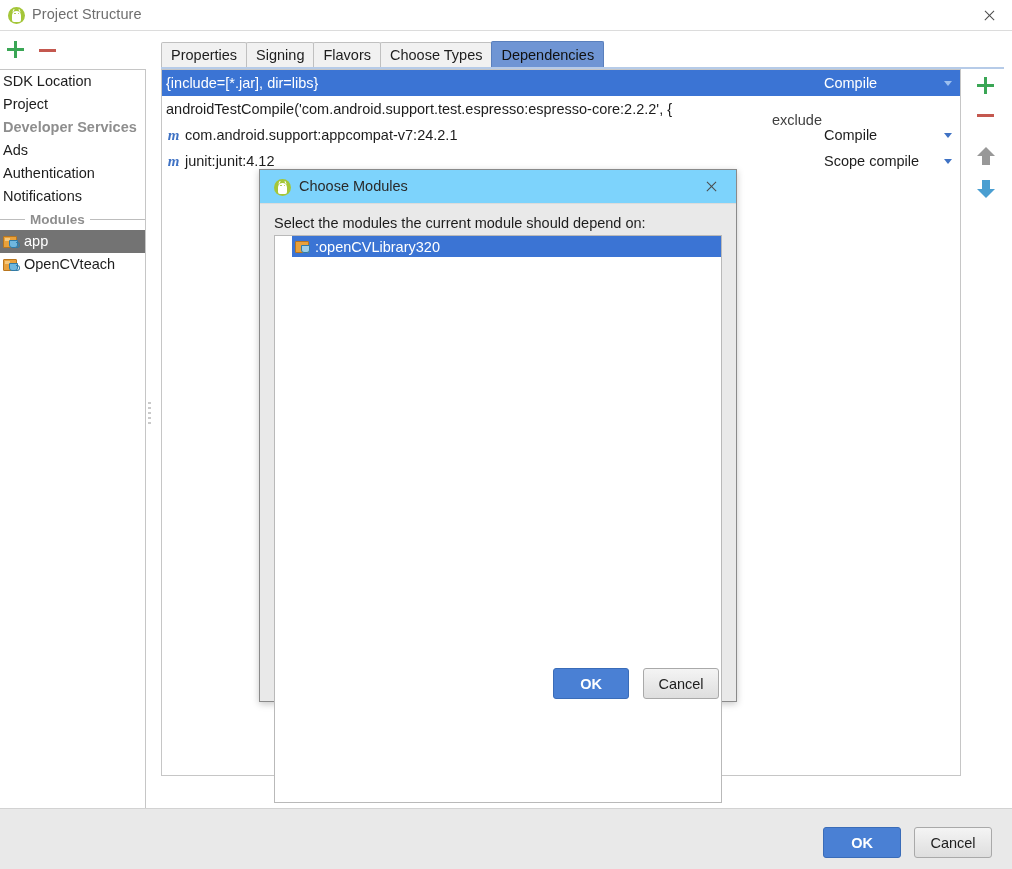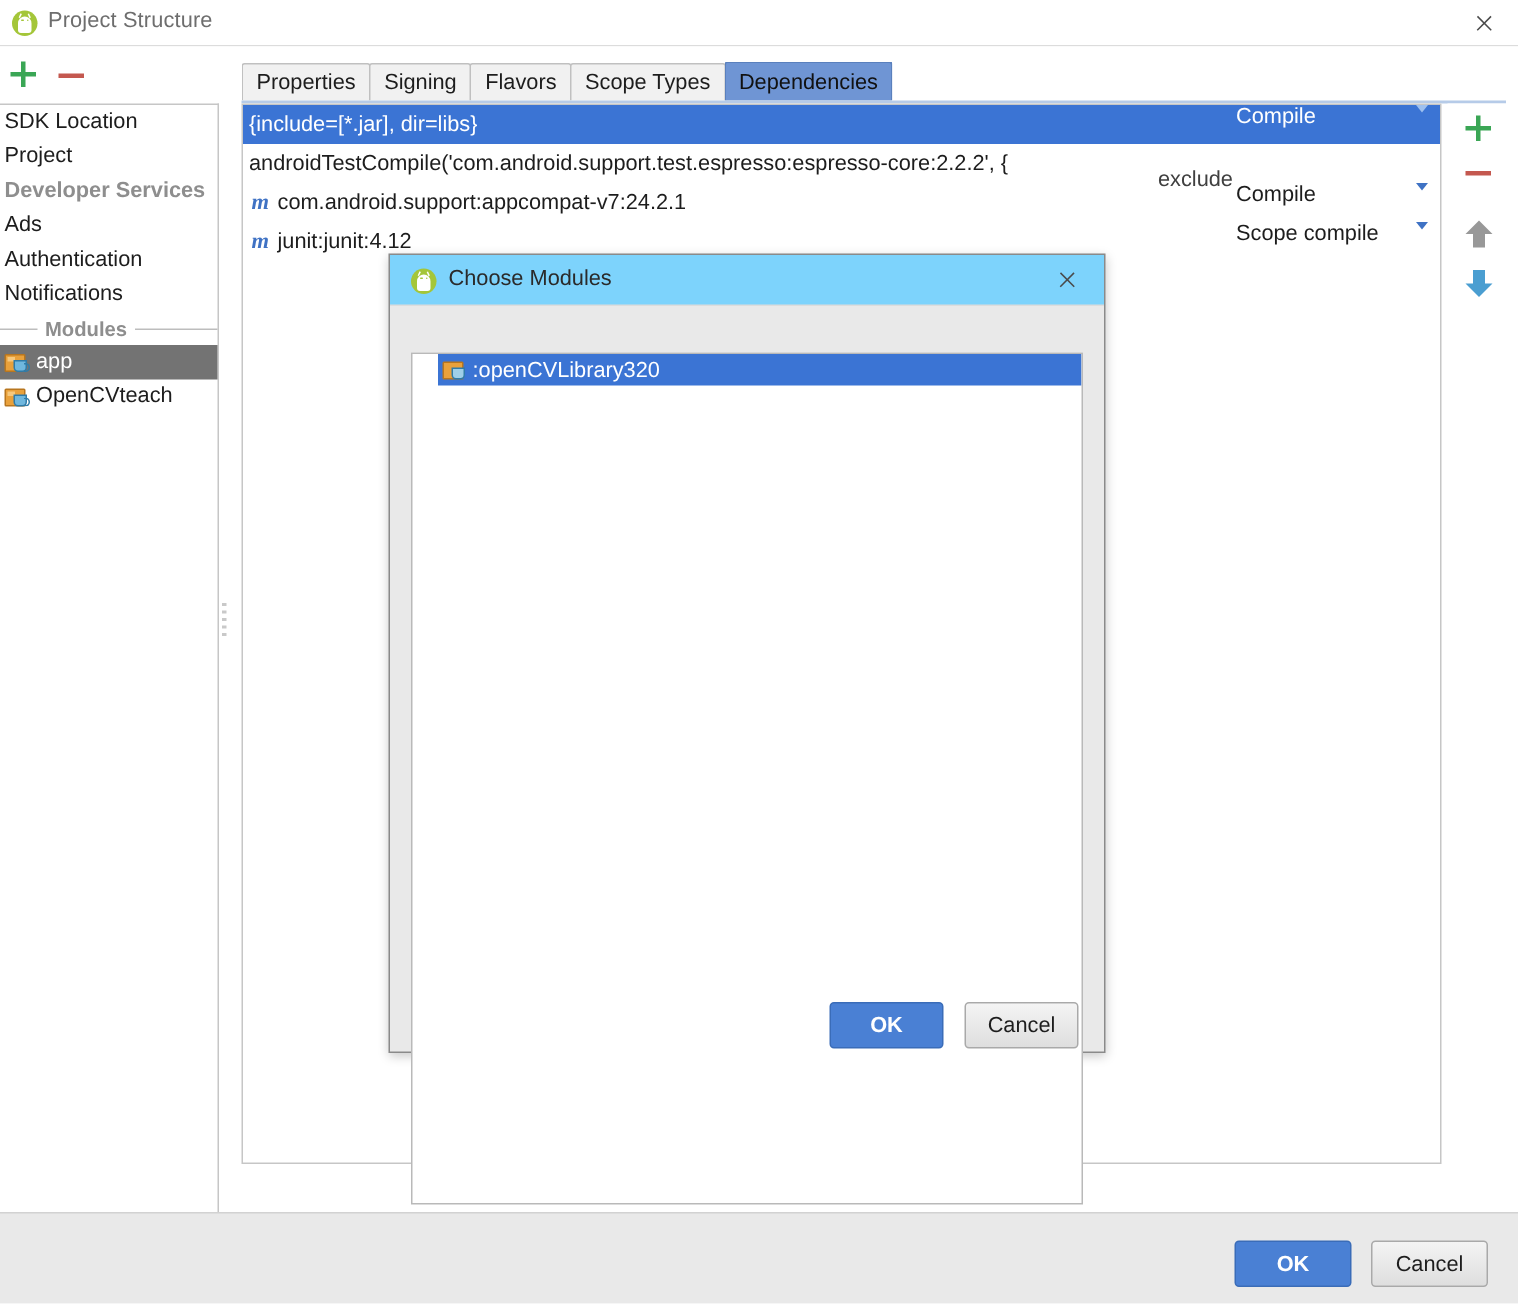--- a/index.html
+++ b/index.html
@@ -223,21 +223,21 @@
   .micon {
     display:inline-block; width: 15px; margin-right: 4px;
     font-family: "Liberation Serif", serif;
     font-style: italic; font-weight: bold;
     font-size: 15px; color: #3f72c4; text-align:center;
     flex: 0 0 auto;
   }
   .cell-scope {
     position: absolute; right: 6px; top: 0;
     height: 26px; width: 130px;
-    display: flex; align-items: flex-start;
+    display: flex; align-items: center;
   }
   .cell-scope .stxt { flex: 1 1 auto; font-size: 14.5px; }
   .caret {
     width: 0; height: 0; flex: 0 0 auto;
     border-left: 4.5px solid transparent;
     border-right: 4.5px solid transparent;
     border-top: 5px solid #3f72c4;
     margin-right: 2px;
   }
   .trow.sel .caret { border-top-color: #9dc0ef; }
@@ -461,21 +461,21 @@
           <i style="top:20px"></i>
       </span>
     </div>
 
     <div class="content">
 
       <div class="tabstrip">
         <div class="tab">Properties</div>
         <div class="tab">Signing</div>
         <div class="tab">Flavors</div>
-        <div class="tab">Scope Types</div>
+        <div class="tab">Choose Types</div>
         <div class="tab active">Dependencies</div>
       </div>
       <div class="tabline"></div>
 
       <div class="tablewrap">
 
         <div class="trow sel">
           <div class="cell-name">
             <span>{include=[*.jar], dir=libs}</span>
           </div>
@@ -542,20 +542,21 @@
           <span class="circ"></span><span class="antL"></span><span class="antR"></span>
           <span class="head"></span><span class="eyeL"></span><span class="eyeR"></span><span class="body"></span>
         </span>
       </span>
       <span class="dlg-title-text">Choose Modules</span>
       <div class="dlg-close">
           <span class="xglyph"></span>
         </div>
     </div>
 
+    <div class="dlg-label">Select the modules the current module should depend on:</div>
 
     <div class="dlg-list">
       <div class="dlg-list-item sel">
         <span class="li-icon">
           <span class="fold"></span>
             <span class="cup"></span>
         </span>
         <span>:openCVLibrary320</span>
       </div>
     </div>

